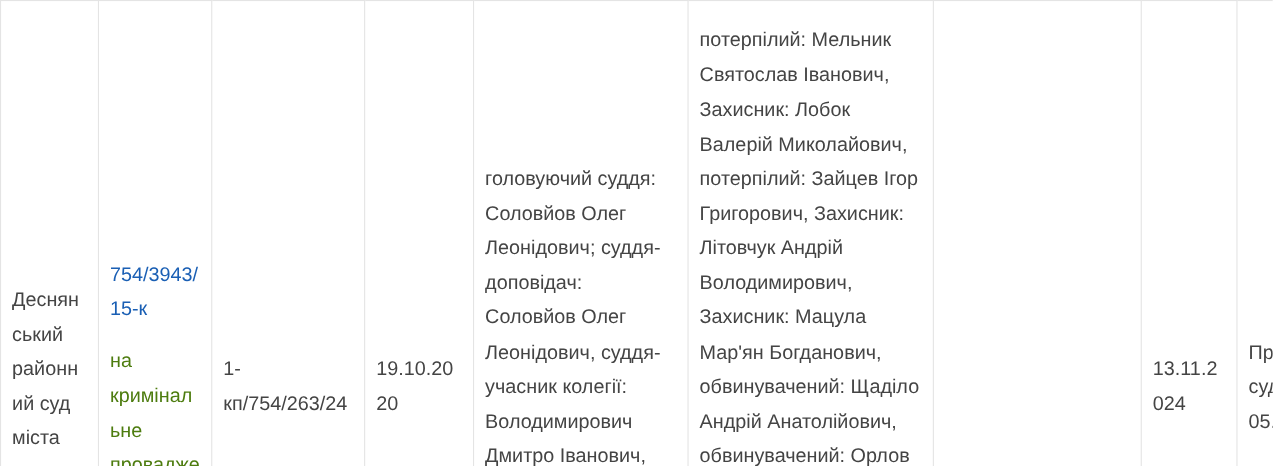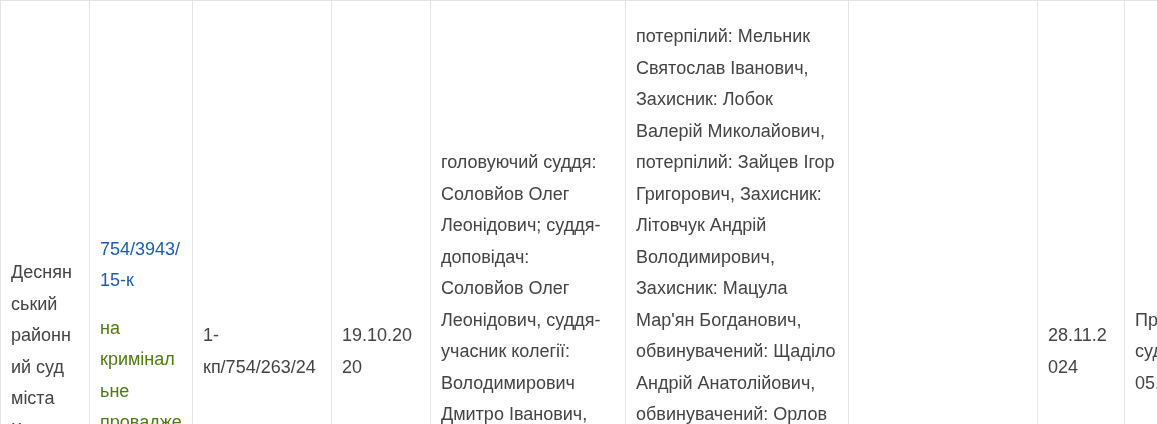--- a/index.html
+++ b/index.html
@@ -66,18 +66,18 @@
         <td class="c-court"><span>Деснянський районний суд міста Києва</span></td>
         <td class="c-case">
           <a class="case-link" href="#">754/3943/15-к</a>
           <span class="case-sub">на кримінальне провадження</span>
         </td>
         <td class="c-proc nowrap-center"><span>1-кп/754/263/24</span></td>
         <td class="c-date"><span>19.10.2020</span></td>
         <td class="c-judges"><span>головуючий суддя: Соловйов Олег Леонідович; суддя-доповідач: Соловйов Олег Леонідович, суддя-учасник колегії: Володимирович Дмитро Іванович, суддя-учасник колегії: Скляренко Уляна Володимирівна</span></td>
         <td class="c-parties"><span>потерпілий: Мельник Святослав Іванович, Захисник: Лобок Валерій Миколайович, потерпілий: Зайцев Ігор Григорович, Захисник: Літовчук Андрій Володимирович, Захисник: Мацула Мар'ян Богданович, обвинувачений: Щаділо Андрій Анатолійович, обвинувачений: Орлов Анатолій Михайлович, Представник потерпілого: Мельник Федір Вікторович, Захисник: Костюченко Оксана Іванівна, потерпілий: Пилюгін Валентин Віталійович</span></td>
         <td class="c-blank1 empty-cell"><span></span></td>
-        <td class="c-pubdate"><span>28.11.2024</span></td>
+        <td class="c-pubdate"><span>13.11.2024</span></td>
         <td class="c-status"><span>Призначено до судового розгляду 05.12.2024 14:00</span></td>
       </tr>
     </tbody>
   </table>
 </div>
 
 </body></html>

